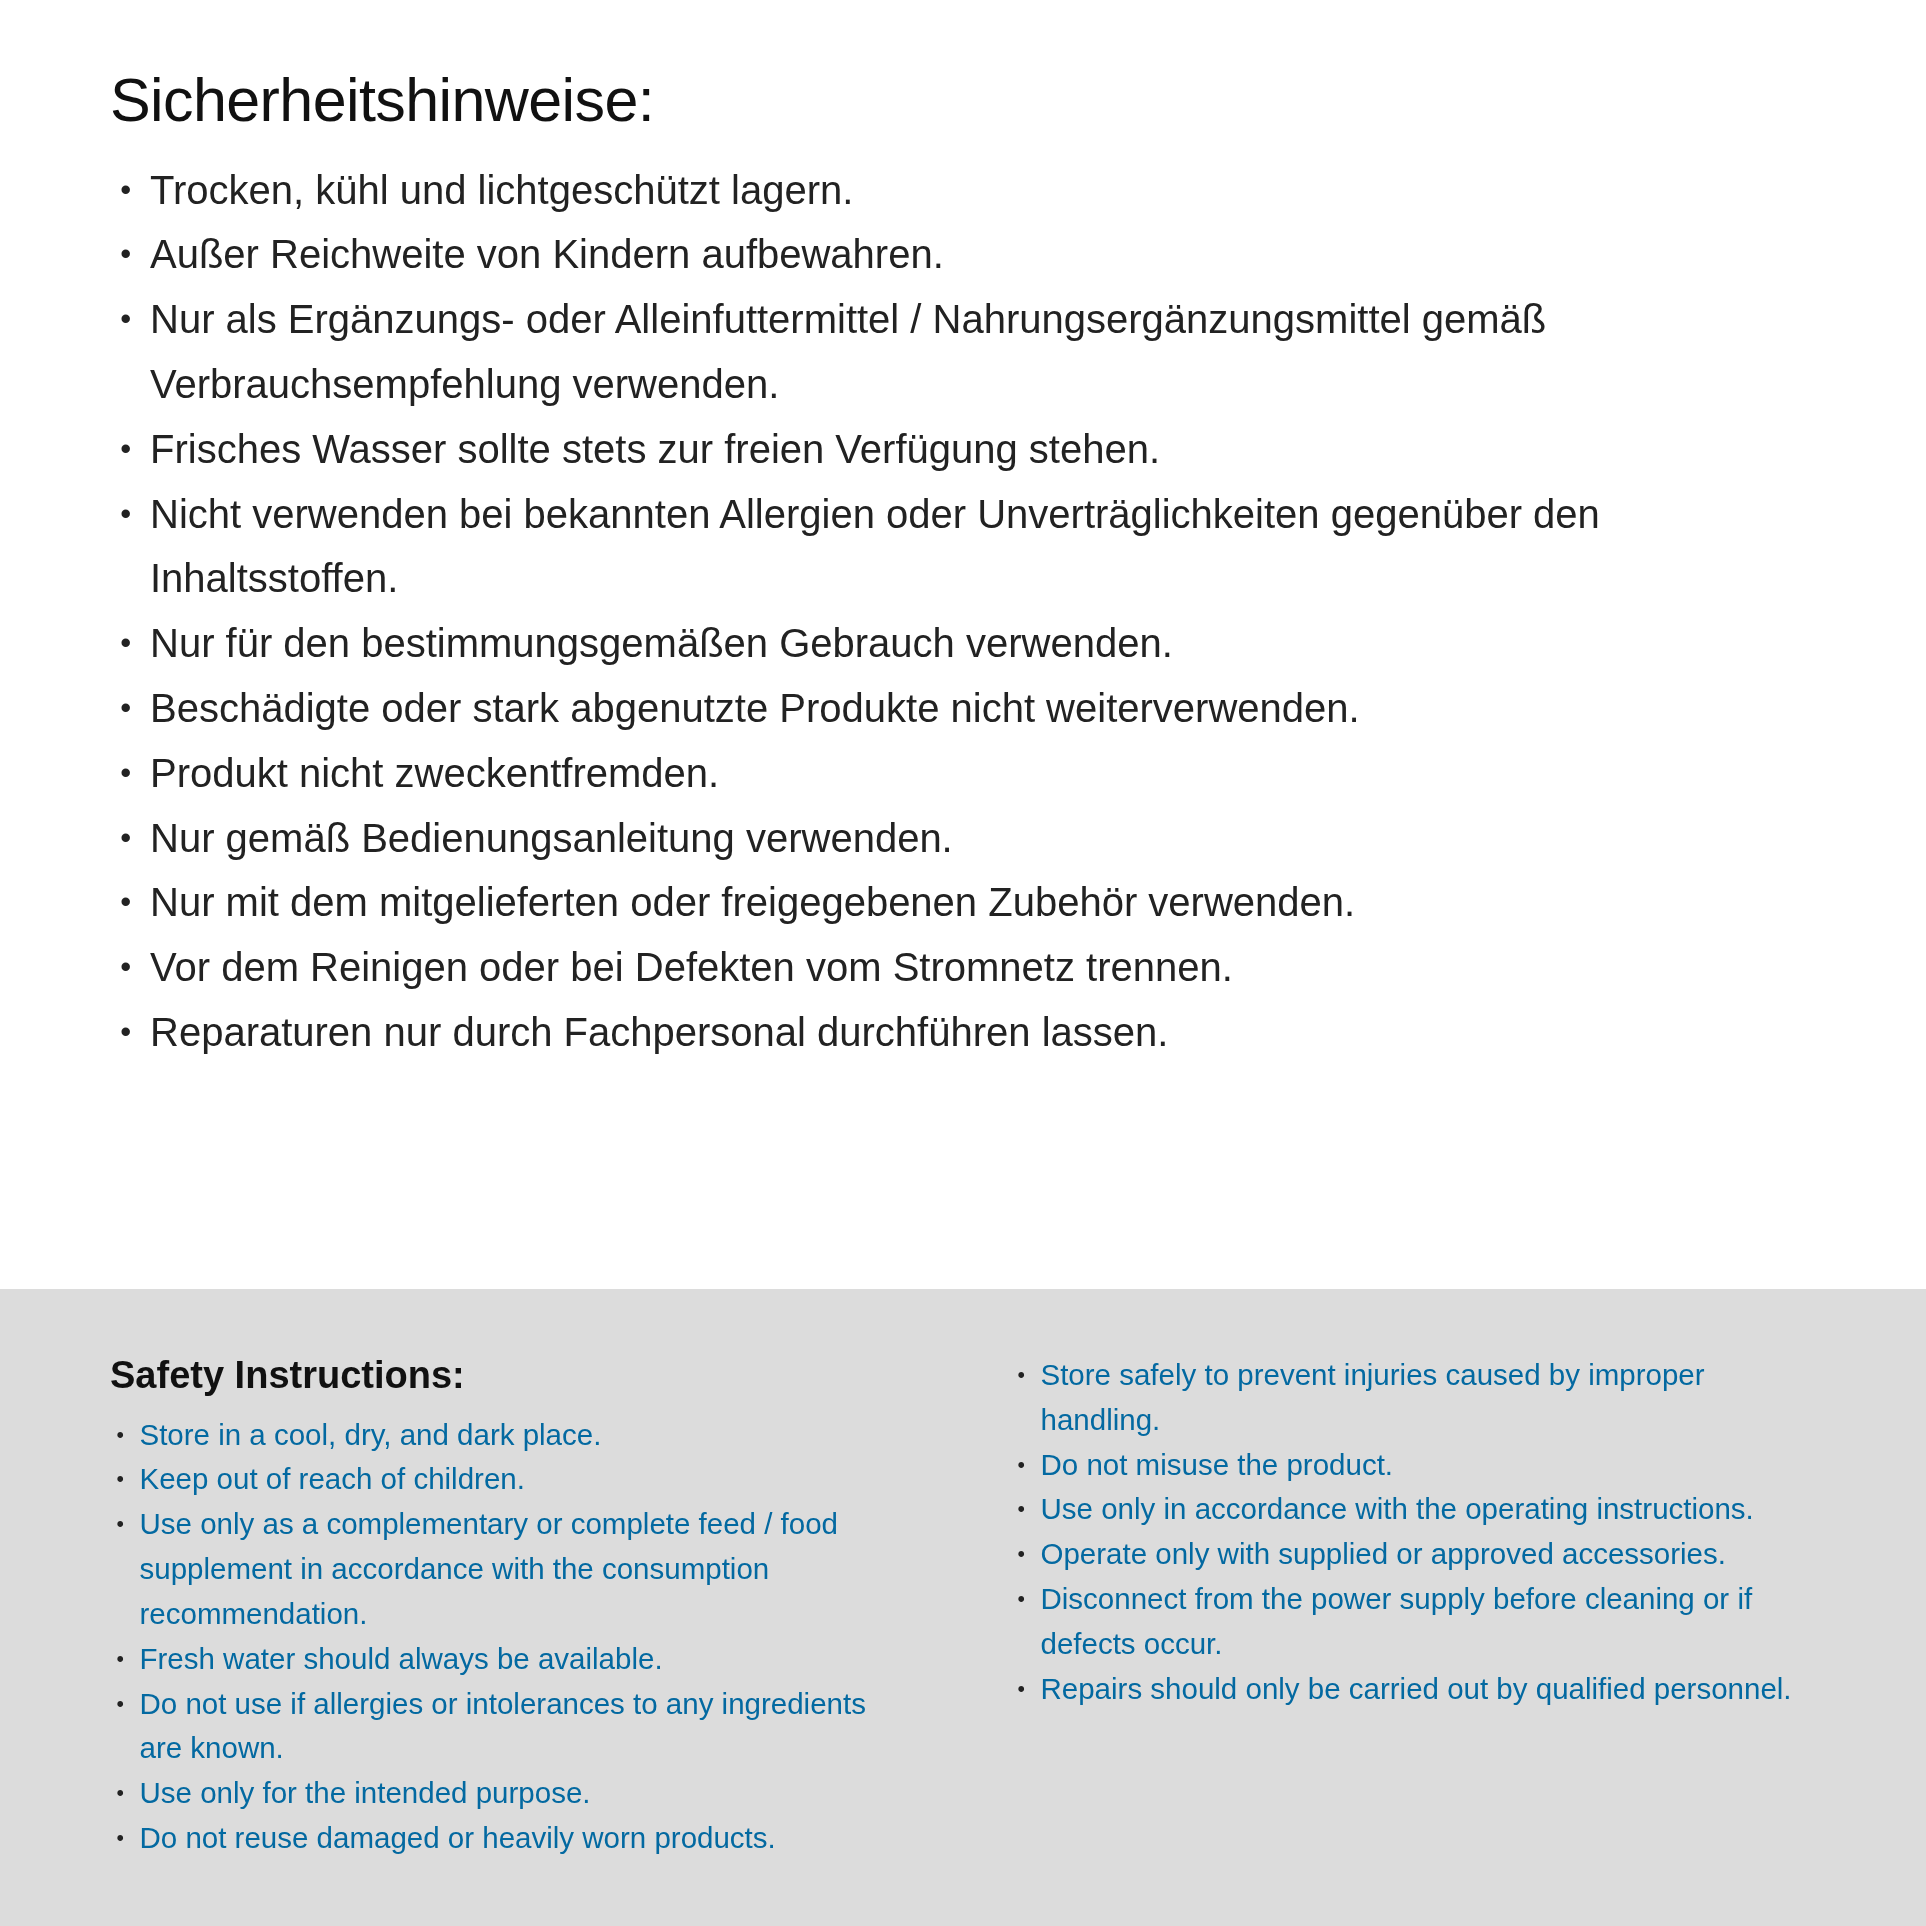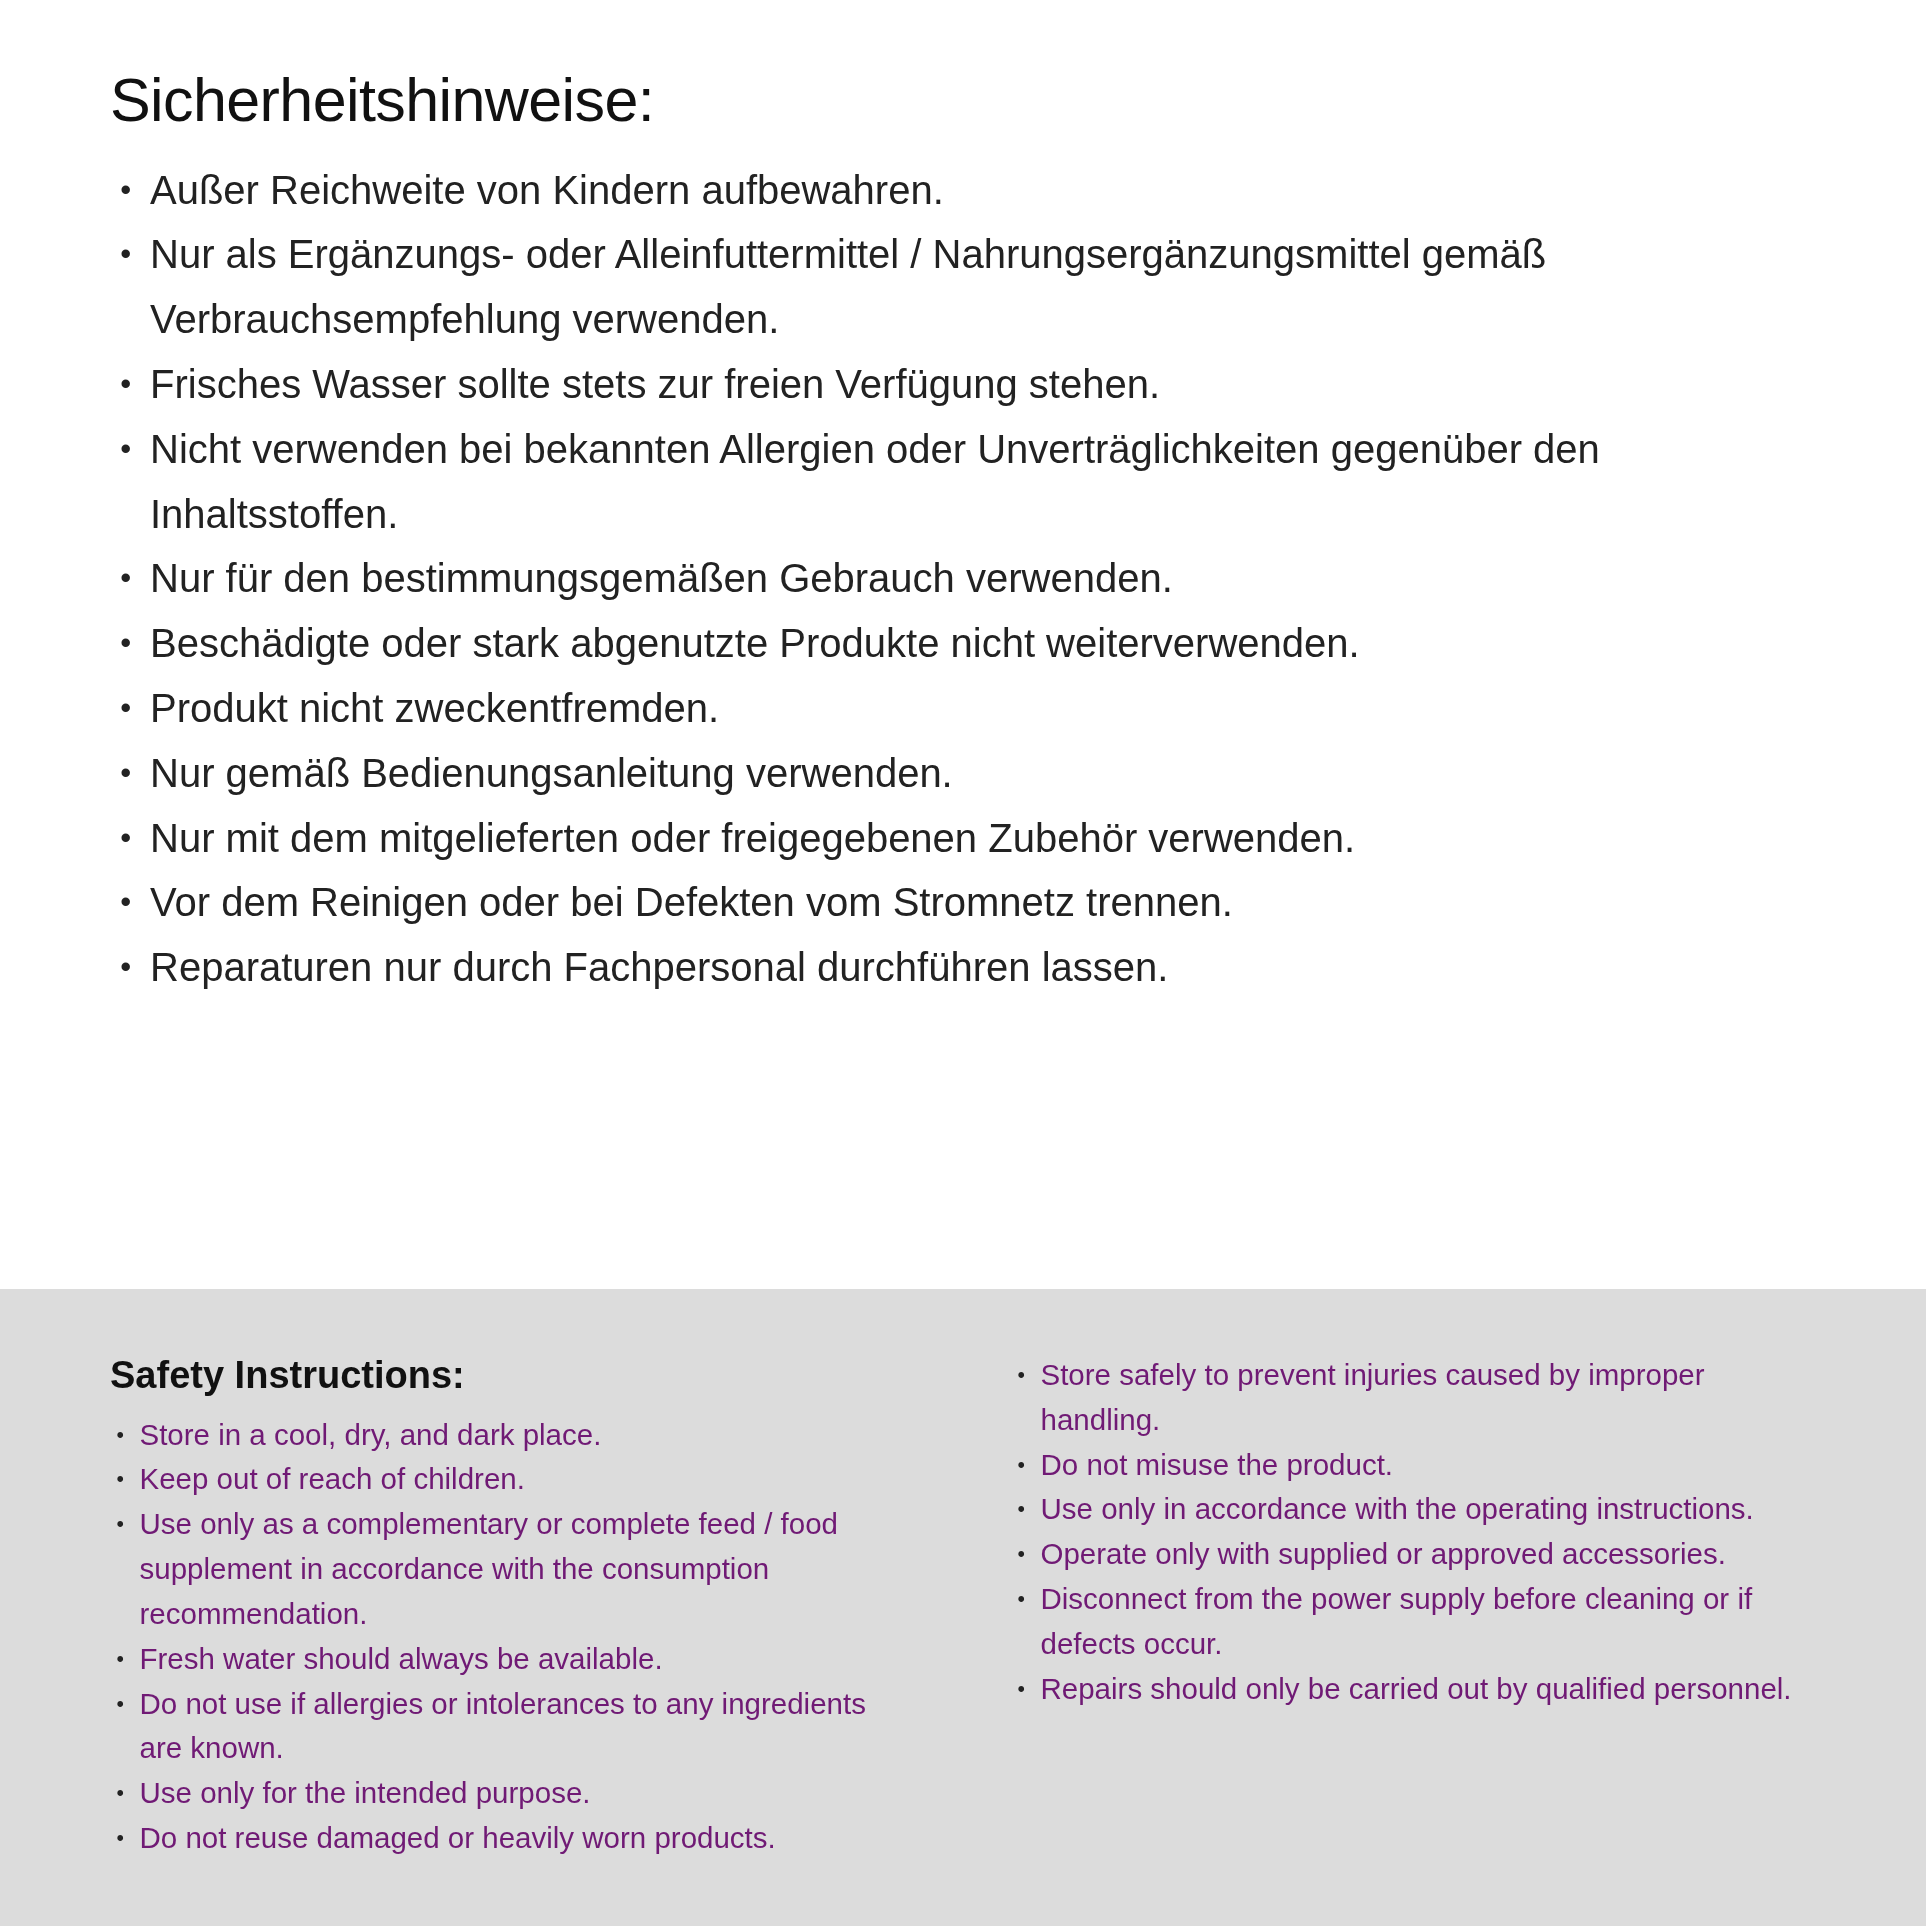--- a/index.html
+++ b/index.html
@@ -69,21 +69,21 @@
     line-height: 1.2;
     color: #111111;
     margin: 0 0 14px 0;
   }
   .english-list {
     list-style: none;
     margin: 0;
     padding: 0;
     font-size: 29.5px;
     line-height: 1.52;
-    color: #701a75;
+    color: #0369a1;
     max-width: 790px;
   }
   .english-list li {
     position: relative;
     padding-left: 29.5px;
   }
   .english-list li::before {
     content: "\2022";
     position: absolute;
     left: 6.4px;
@@ -92,20 +92,21 @@
     line-height: 2.1;
     color: #222222;
   }
 </style>
 </head>
 <body>
 
 <section class="german-section">
   <h1 class="german-title">Sicherheitshinweise:</h1>
   <ul class="german-list">
+      <li>Trocken, kühl und lichtgeschützt lagern.</li>
       <li>Außer Reichweite von Kindern aufbewahren.</li>
       <li>Nur als Ergänzungs- oder Alleinfuttermittel / Nahrungsergänzungsmittel gemäß Verbrauchsempfehlung verwenden.</li>
       <li>Frisches Wasser sollte stets zur freien Verfügung stehen.</li>
       <li>Nicht verwenden bei bekannten Allergien oder Unverträglichkeiten gegenüber den Inhaltsstoffen.</li>
       <li>Nur für den bestimmungsgemäßen Gebrauch verwenden.</li>
       <li>Beschädigte oder stark abgenutzte Produkte nicht weiterverwenden.</li>
       <li>Produkt nicht zweckentfremden.</li>
       <li>Nur gemäß Bedienungsanleitung verwenden.</li>
       <li>Nur mit dem mitgelieferten oder freigegebenen Zubehör verwenden.</li>
       <li>Vor dem Reinigen oder bei Defekten vom Stromnetz trennen.</li>

